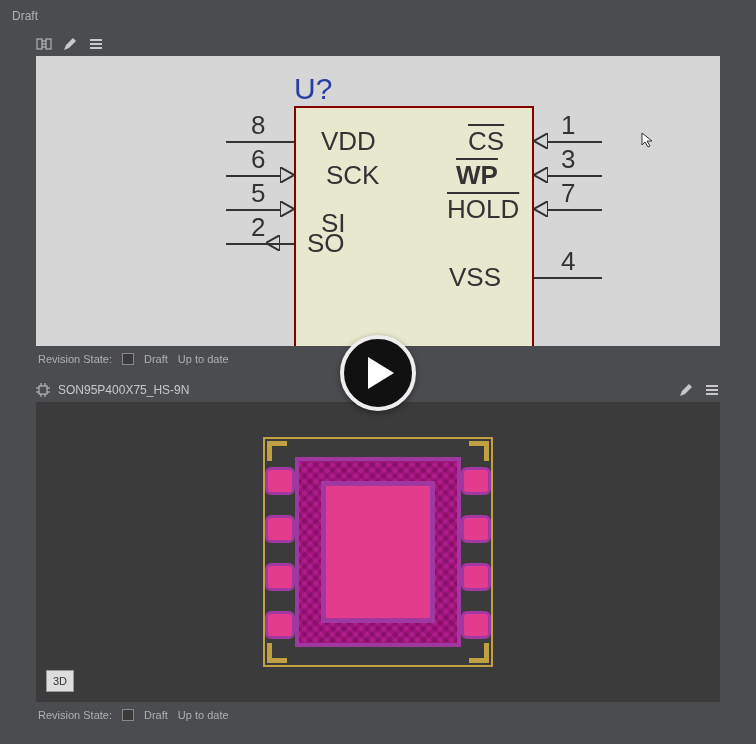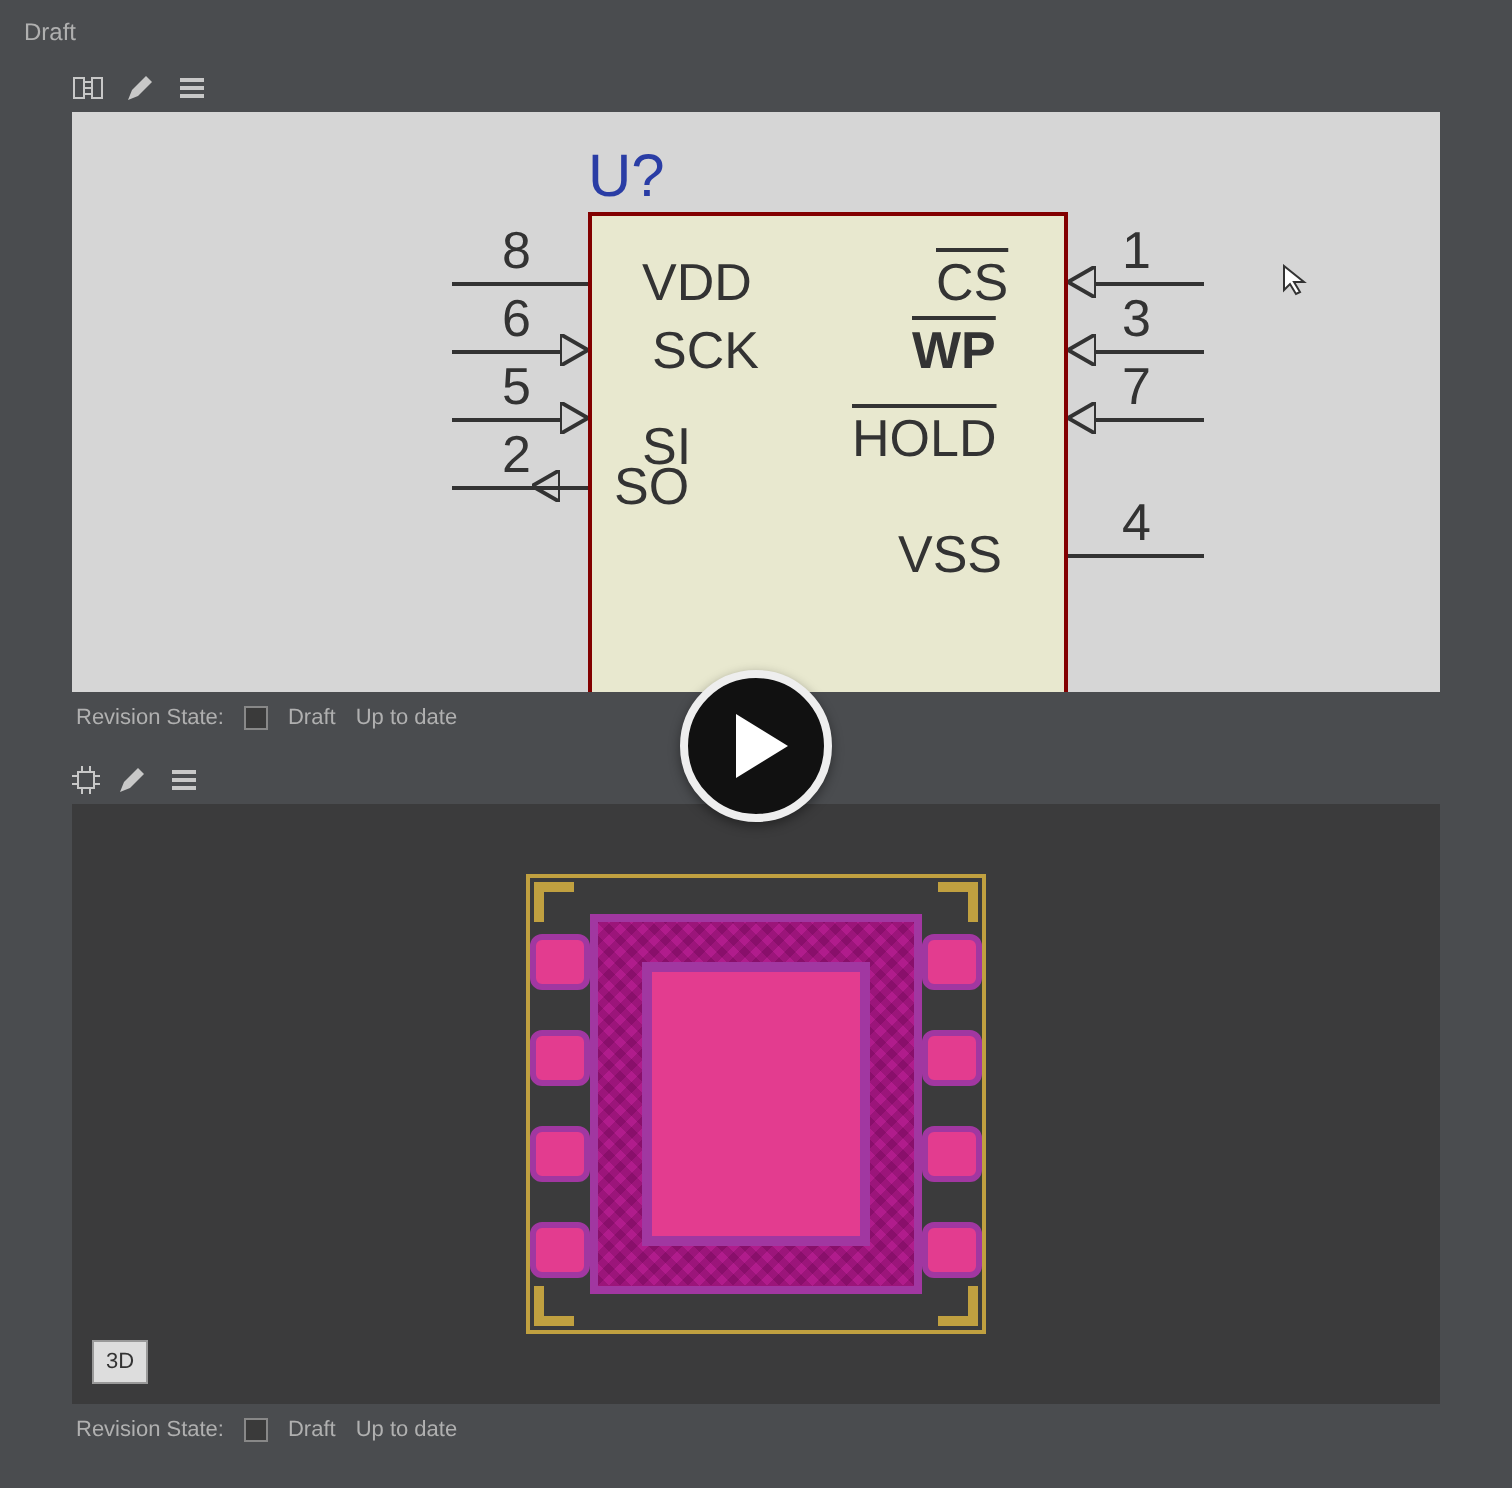--- a/index.html
+++ b/index.html
@@ -230,21 +230,21 @@
       <span class="pin-num" style="left:525px; top:88px;">3</span>
       <span class="pin-name overbar" style="left:420px; top:104px;font-weight:bold;">WP</span>
 
       <div class="pin-line" style="left:512px; top:153px; width:54px;"></div>
       <span class="tri-o" style="left:498px; top:145px;">
           <svg viewBox="0 0 14 16">
             <polygon points="14,0 0,8 14,16" fill="none" stroke="#333" stroke-width="2"></polygon>
           </svg>
         </span>
       <span class="pin-num" style="left:525px; top:122px;">7</span>
-      <span class="pin-name overbar" style="left:390px; top:138px;margin-top:10px;">HOLD</span>
+      <span class="pin-name overbar" style="left:411px; top:138px;">HOLD</span>
 
       <div class="pin-line" style="left:498px; top:221px; width:68px;"></div>
       <span class="pin-num" style="left:525px; top:190px;">4</span>
       <span class="pin-name" style="left:413px; top:206px;">VSS</span>
 
       <span class="cursor">
         <svg viewBox="0 0 16 16">
             <path d="M1 1 L1 13 L4 10 L7 15 L9 14 L6 9 L11 9 Z" fill="#fff" stroke="#333" stroke-width="1"></path>
           </svg>
       </span>
@@ -269,20 +269,21 @@
             <line x1="0" y1="9" x2="3" y2="9"></line>
             <line x1="11" y1="5" x2="14" y2="5"></line>
             <line x1="11" y1="9" x2="14" y2="9"></line>
             <line x1="5" y1="0" x2="5" y2="3"></line>
             <line x1="9" y1="0" x2="9" y2="3"></line>
             <line x1="5" y1="11" x2="5" y2="14"></line>
             <line x1="9" y1="11" x2="9" y2="14"></line>
           </g>
         </svg>
     </span>
+    <span class="model-header-title">SON95P400X75_HS-9N</span>
     <div class="header-icons">
       <span class="icon-btn">
         <svg viewBox="0 0 16 16">
             <path d="M2 14 L4 9 L11 2 L14 5 L7 12 L2 14 Z" fill="#c8c8c8"></path>
           </svg>
       </span>
       <span class="icon-btn">
         <svg viewBox="0 0 16 16">
             <g stroke="#c8c8c8" stroke-width="2">
               <line x1="2" y1="4" x2="14" y2="4"></line>

